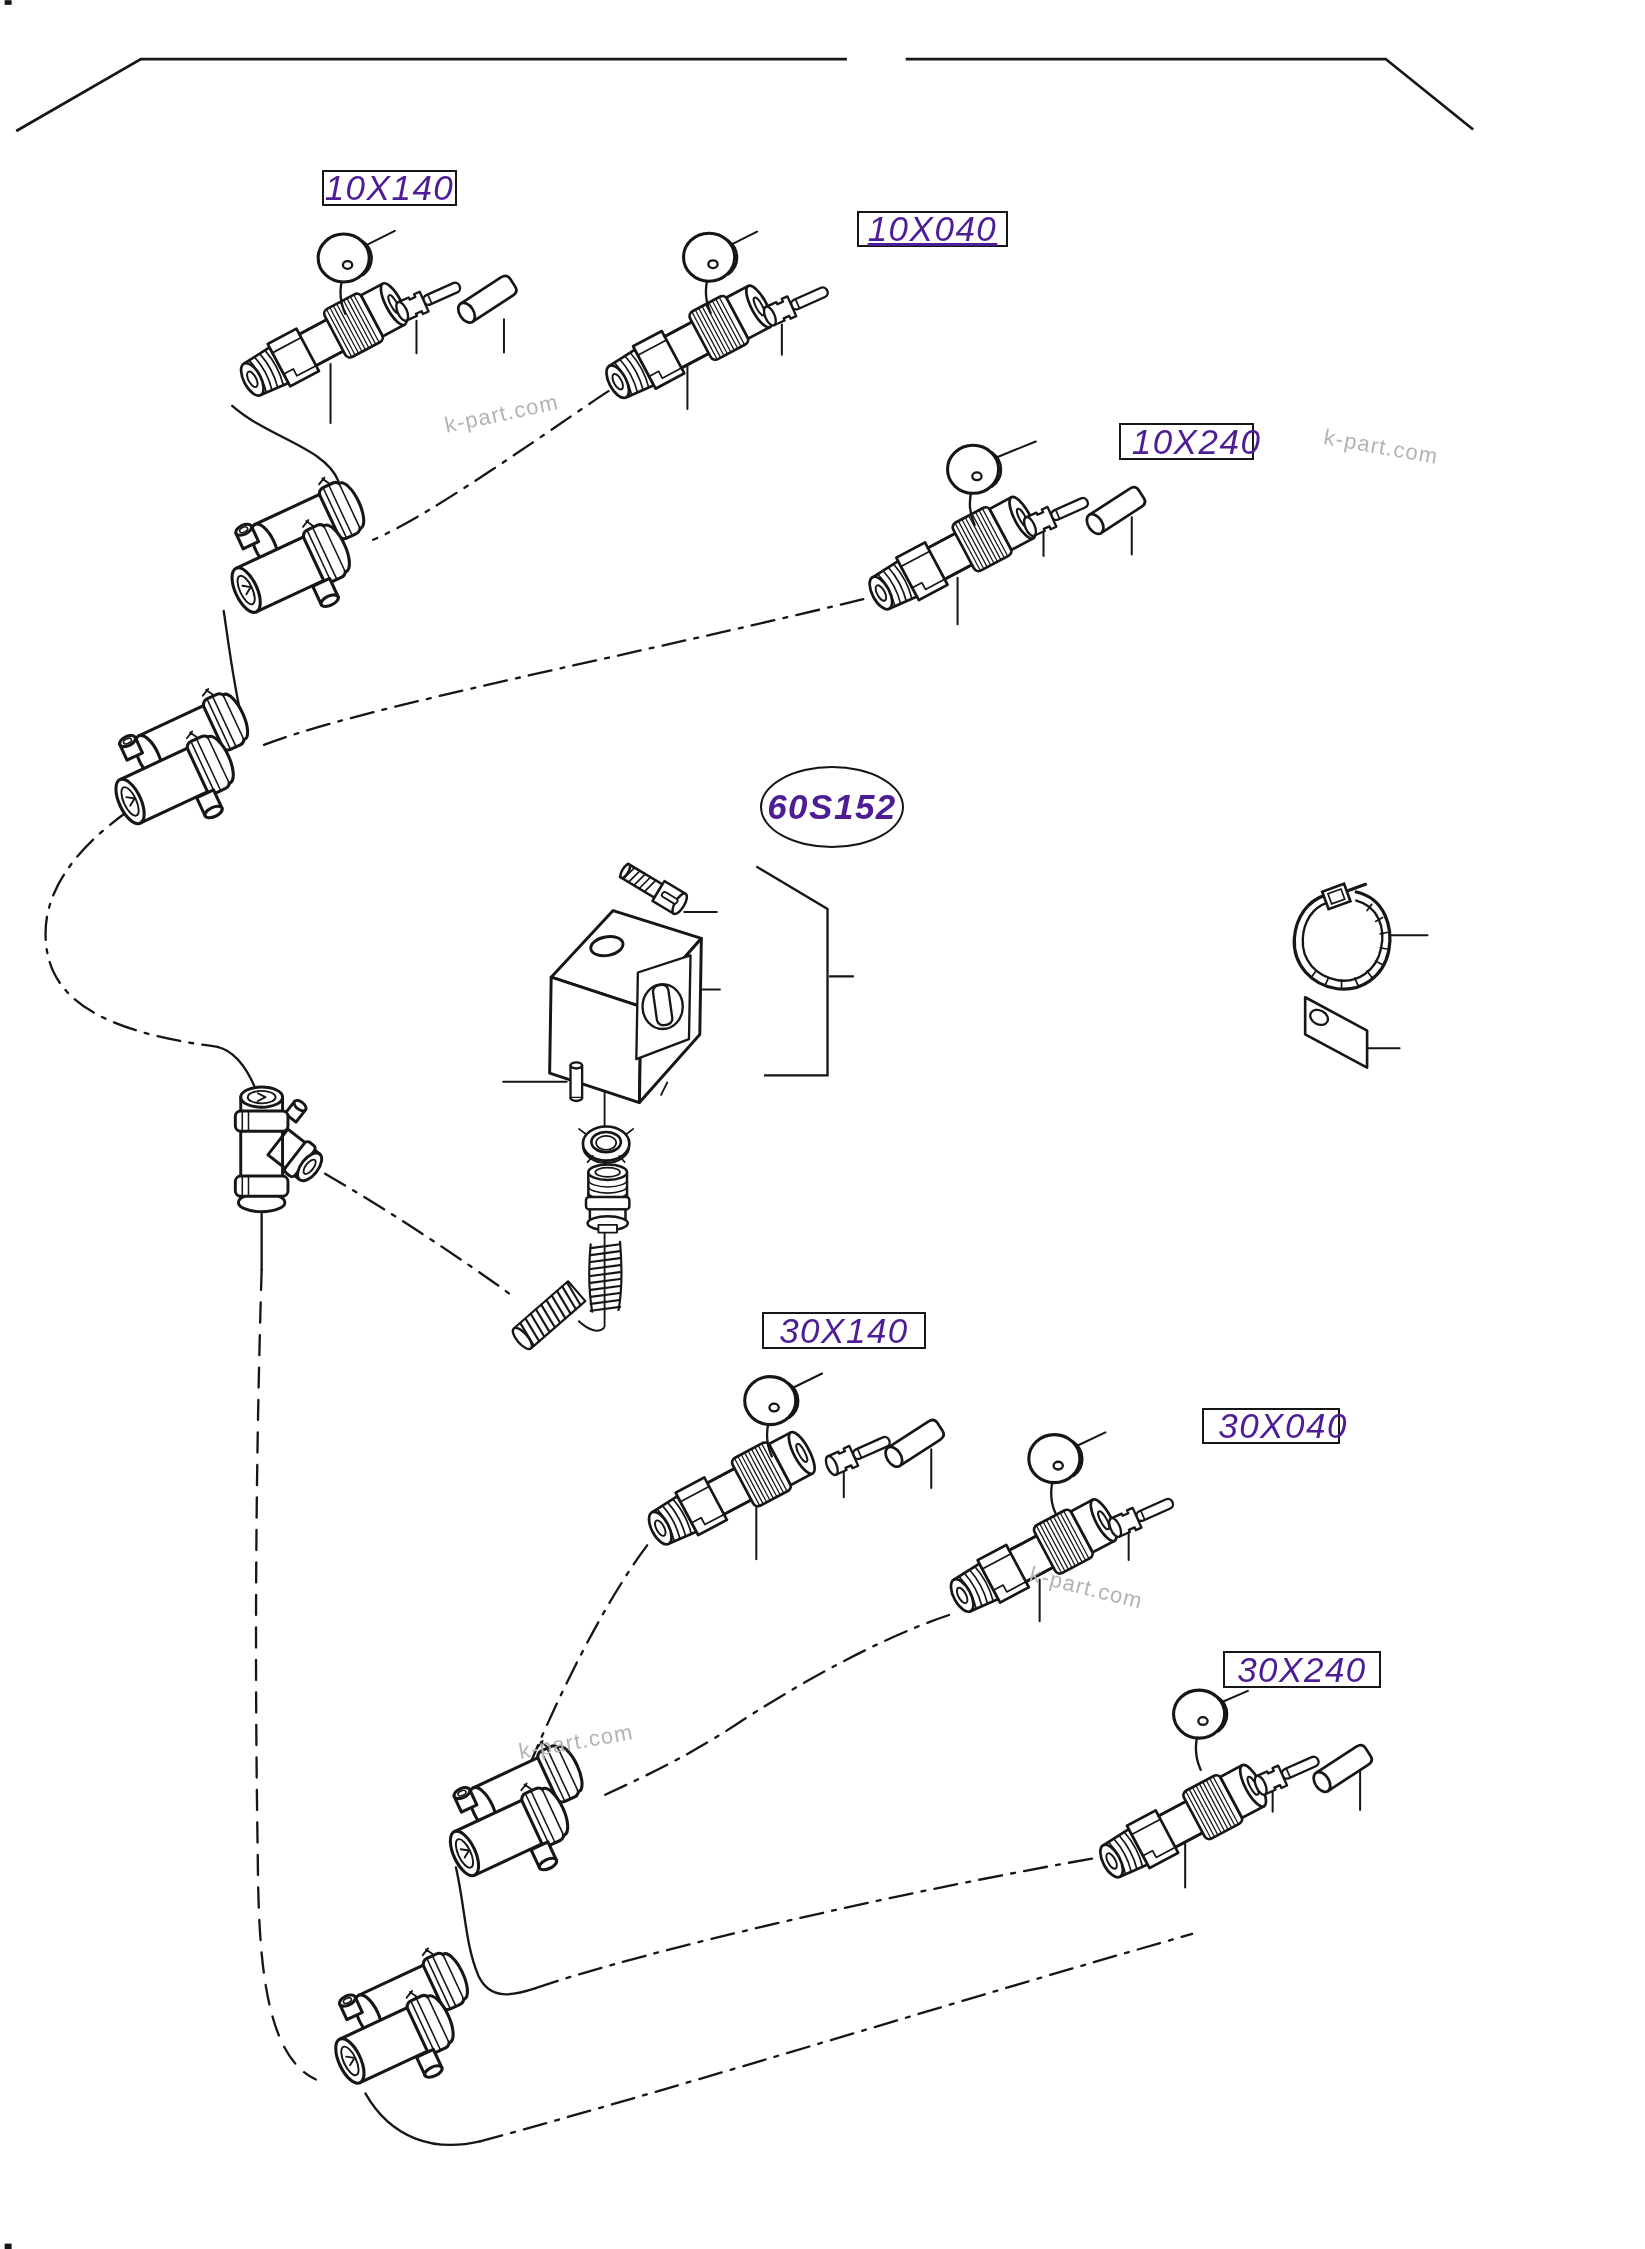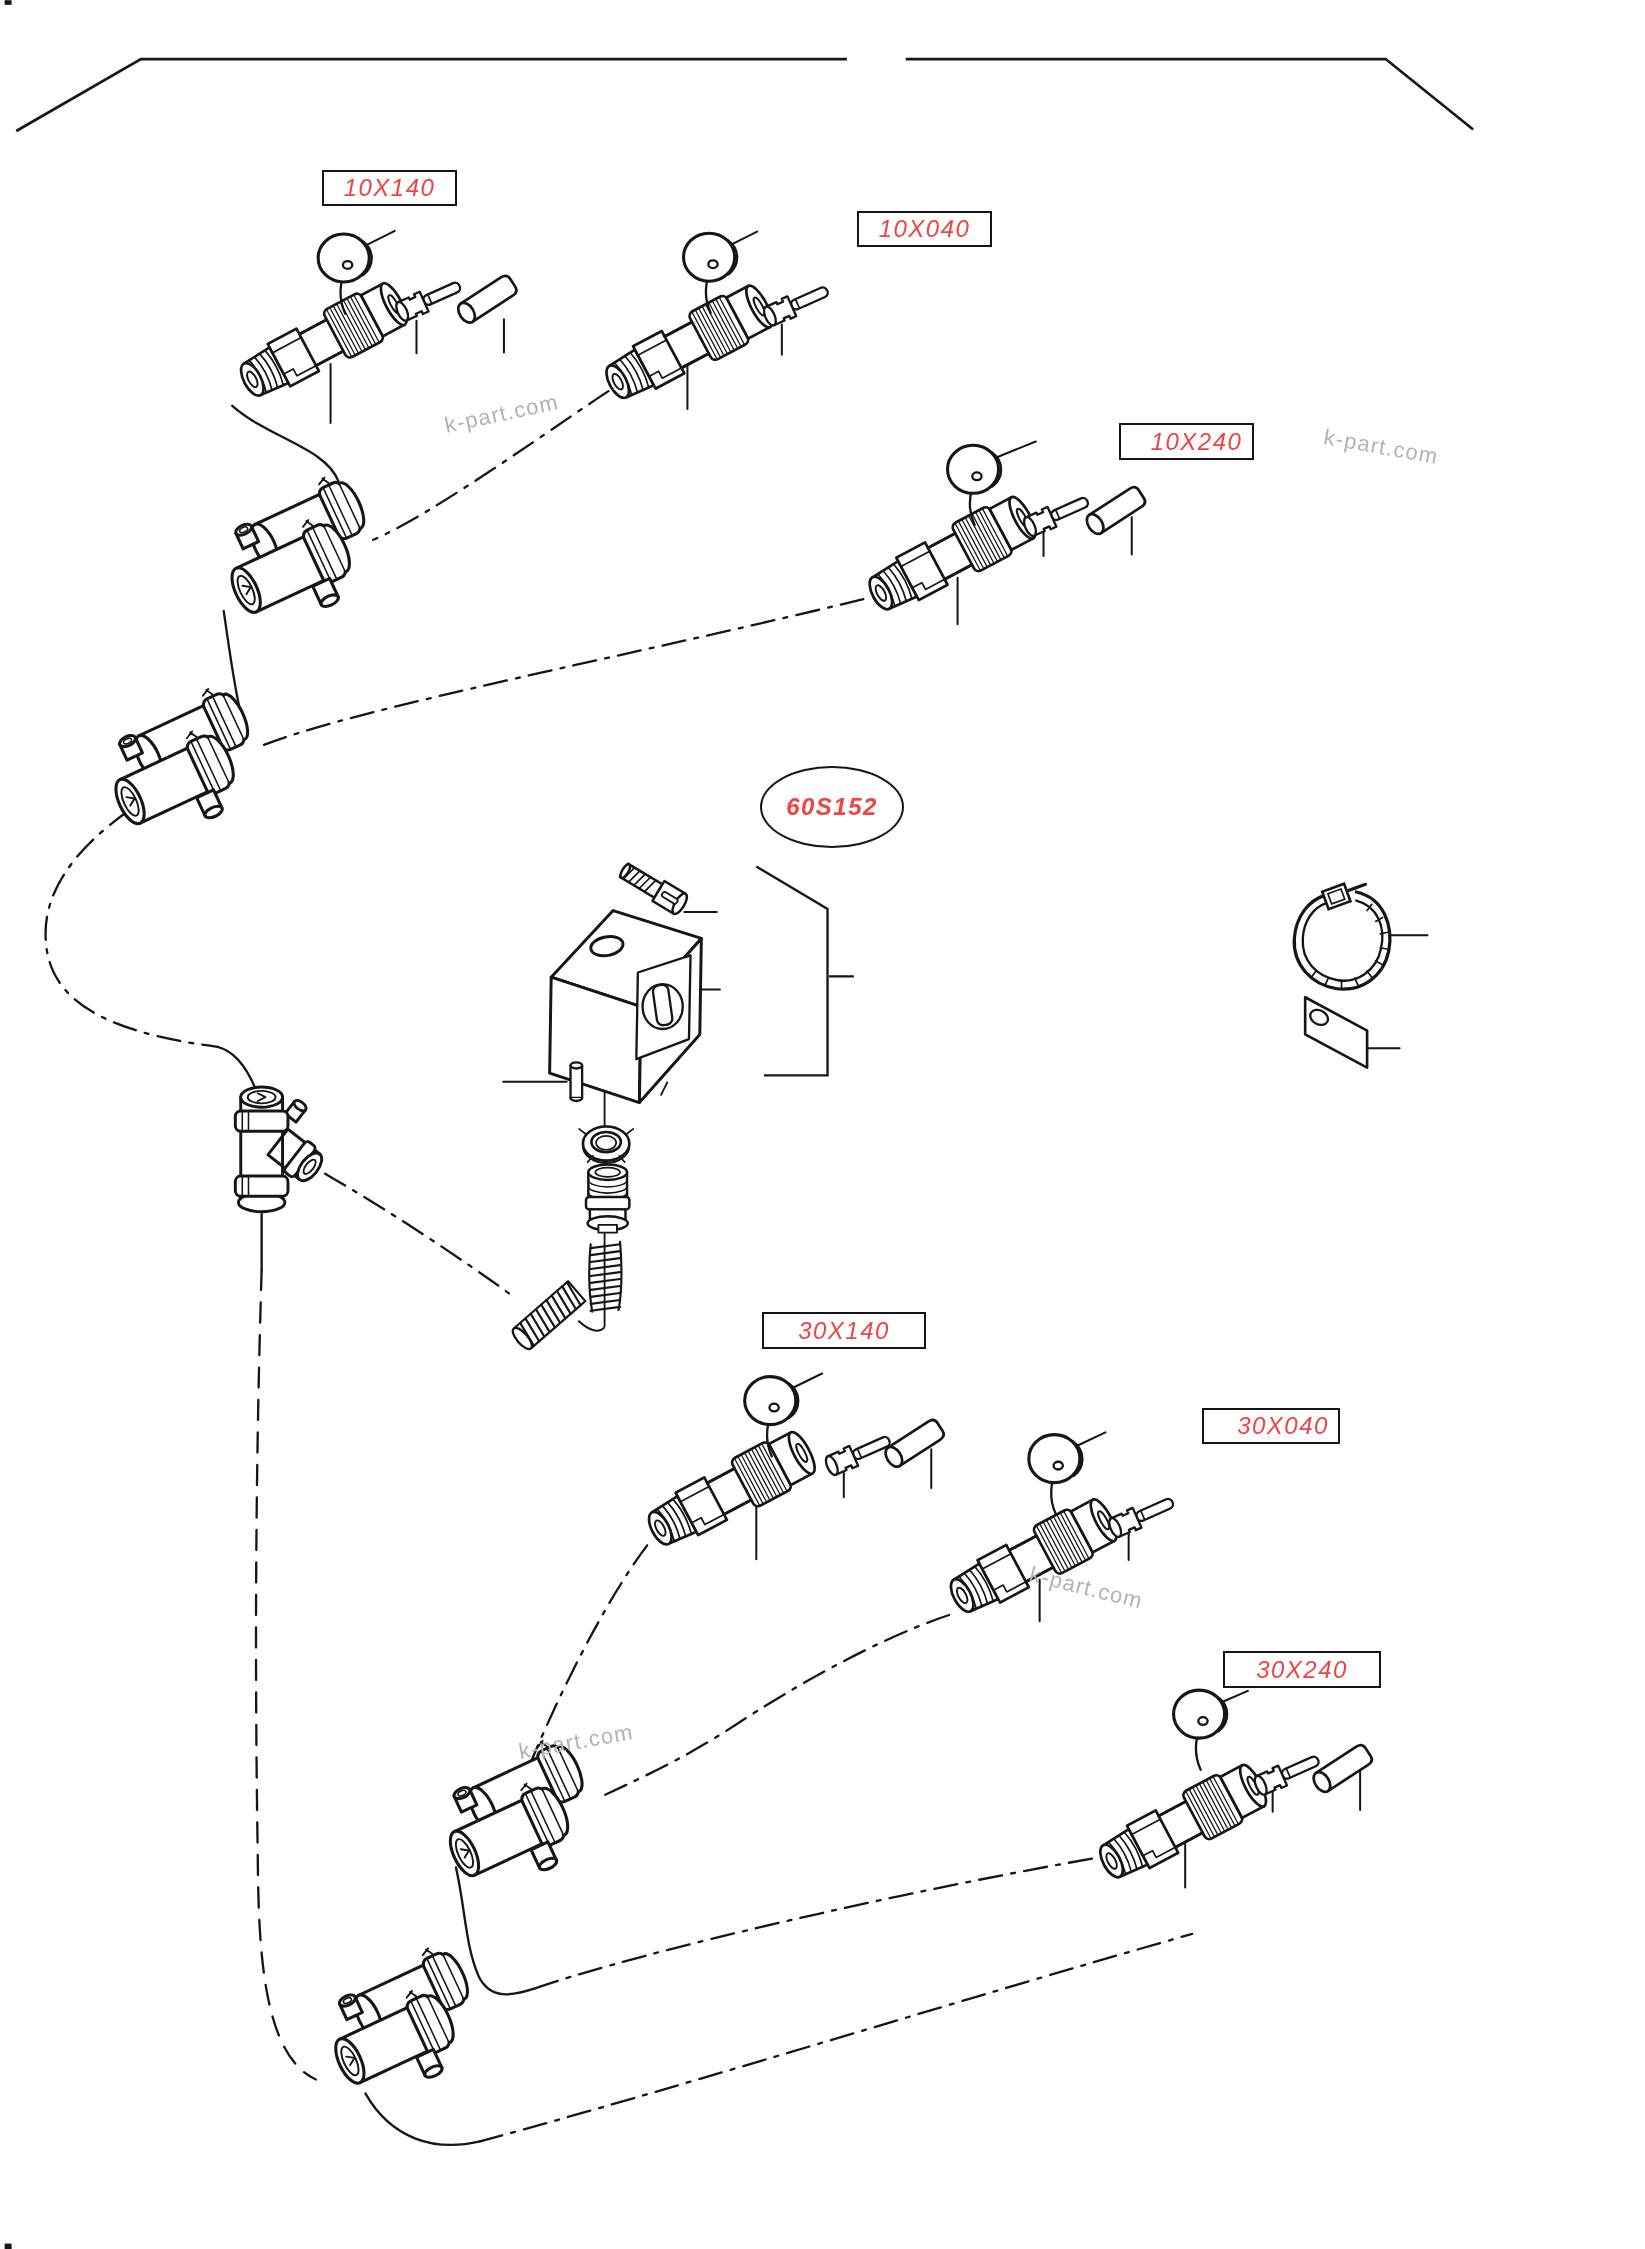--- a/index.html
+++ b/index.html
@@ -10,23 +10,23 @@
     font-family:"Liberation Sans", sans-serif;
     overflow:hidden;
   }
   svg.diagram{position:absolute;left:0;top:0;}
   .part-label{
     position:absolute;
     display:flex;align-items:center;justify-content:center;
     border:2.3px solid #161616;
     background:#ffffff;
     font-style:italic;
-    font-size:24px;
+    font-size:35px;
     letter-spacing:1.5px;
-    color:#ef4444;
+    color:#4c1d95;
     box-sizing:border-box;
     white-space:nowrap;
   }
   .part-label.ellipse{border-radius:50%;}
   .watermark{
     position:absolute;
     color:#b3b3b3;
     font-size:22px;
     letter-spacing:1.2px;
     transform-origin:left center;
@@ -337,21 +337,21 @@
     </g>
 
     <g stroke="#161616" stroke-linejoin="round">
       <path d="M1686,1288 L1766,1331 L1766,1379 L1686,1336 Z" fill="#ffffff" stroke-width="3.4"></path>
       <ellipse cx="1704" cy="1314" rx="12" ry="9" fill="#ffffff" stroke-width="3" transform="rotate(28 1704 1314)"></ellipse>
     </g>
   </svg>
 
   <div class="part-label" style="left:322px; top:170px; width:135px; height:36px;">10X140</div>
 
-  <div class="part-label" style="left:857px; top:211px; width:135px; height:36px;">10X040</div>
+  <div class="part-label" style="left:857px; top:211px; width:151px; height:36px;text-decoration:underline;">10X040</div>
 
   <div class="part-label" style="left:1119px; top:423px; width:135px; height:37px;padding-left:20px;">10X240</div>
 
   <div class="part-label ellipse" style="left:760px; top:766px; width:144px; height:82px;font-weight:bold;">60S152</div>
 
   <div class="part-label" style="left:762px; top:1312px; width:164px; height:37px;">30X140</div>
 
   <div class="part-label" style="left:1202px; top:1408px; width:138px; height:36px;padding-left:24px;">30X040</div>
 
   <div class="part-label" style="left:1223px; top:1651px; width:158px; height:37px;">30X240</div>

